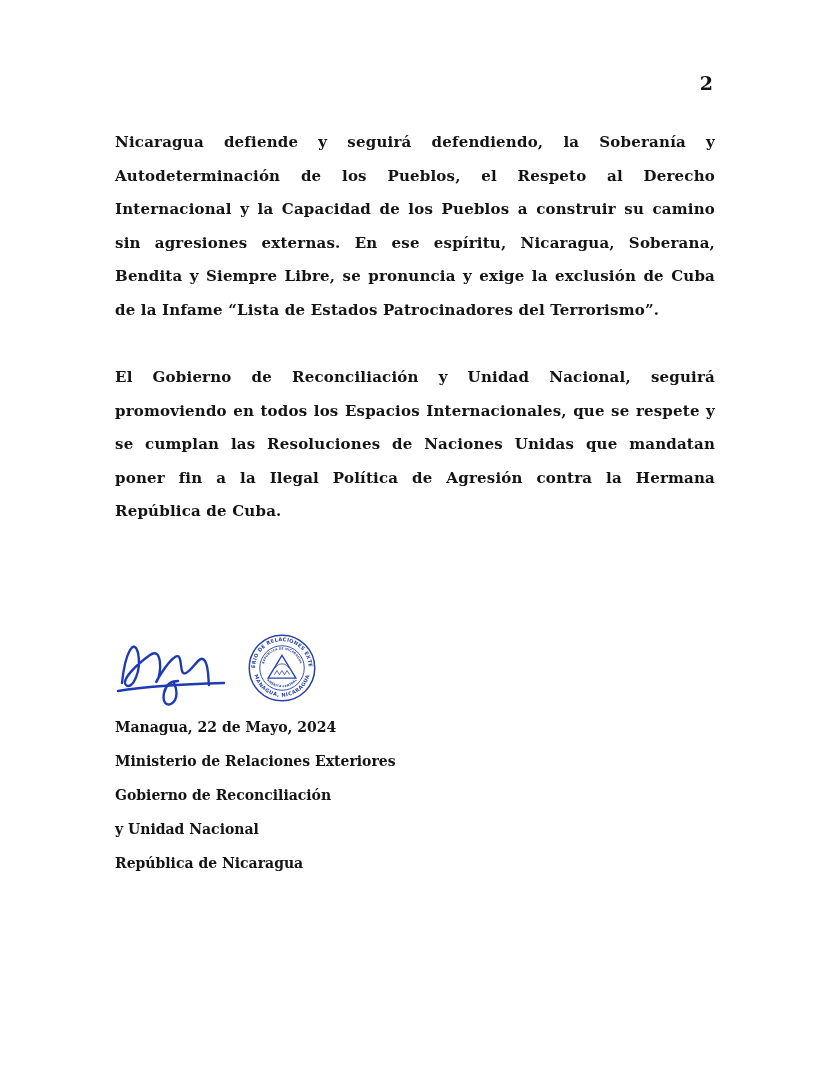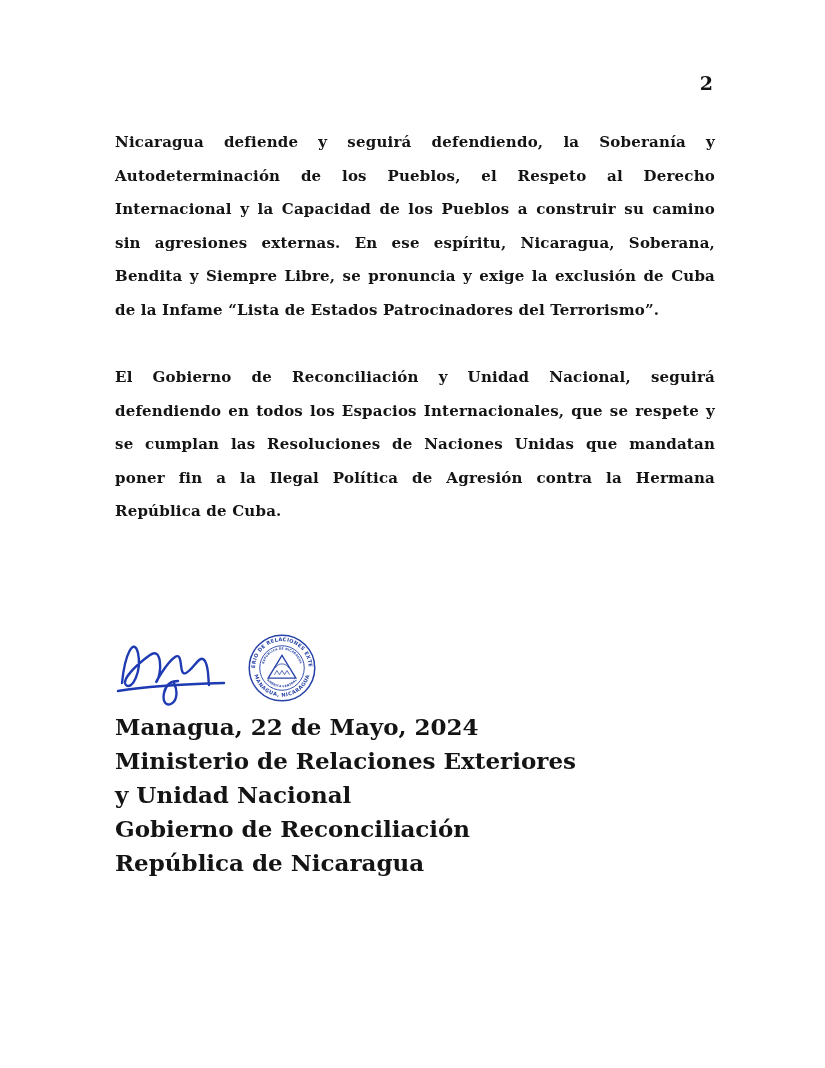--- a/index.html
+++ b/index.html
@@ -49,37 +49,37 @@
     display: block;
   }
   .seal-svg {
     display: block;
     margin-left: 6px;
   }
   .footer-block {
     position: absolute;
     left: 115px;
     top: 710px;
-    font-size: 23px;
+    font-size: 14px;
     line-height: 34px;
   }
   .footer-line {
     white-space: nowrap;
   }
 </style>
 </head>
 <body>
 
 <div class="page">
 
   <div class="page-number">2</div>
 
   <div class="content">
     <p class="para">Nicaragua defiende y seguirá defendiendo, la Soberanía y Autodeterminación de los Pueblos, el Respeto al Derecho Internacional y la Capacidad de los Pueblos a construir su camino sin agresiones externas. En ese espíritu, Nicaragua, Soberana, Bendita y Siempre Libre, se pronuncia y exige la exclusión de Cuba de la Infame “Lista de Estados Patrocinadores del Terrorismo”.</p>
-    <p class="para">El Gobierno de Reconciliación y Unidad Nacional, seguirá defendiendo en todos los Espacios Internacionales, que se respete y se cumplan las Resoluciones de Naciones Unidas que mandatan poner fin a la Ilegal Política de Agresión contra la Hermana República de Cuba.</p>
+    <p class="para">El Gobierno de Reconciliación y Unidad Nacional, seguirá promoviendo en todos los Espacios Internacionales, que se respete y se cumplan las Resoluciones de Naciones Unidas que mandatan poner fin a la Ilegal Política de Agresión contra la Hermana República de Cuba.</p>
   </div>
 
   <div class="sig-row">
 
     <svg class="signature-svg" width="122" height="78" viewBox="0 0 122 78">
       <g fill="none" stroke="#1f3bb3" stroke-width="2.4" stroke-linecap="round" stroke-linejoin="round">
         <path d="M10,54 C13,24 22,8 26,24 C30,42 20,62 14,56 C9,51 24,36 38,26 C50,17 50,44 45,52 C41,58 54,34 63,28 C72,22 66,48 74,44 C82,40 88,24 93,32 C97,39 96,50 97,56"></path>
         <path d="M6,62 C36,57 76,55 112,54"></path>
         <path d="M62,54 C72,76 48,84 52,64 C54,55 60,52 66,52"></path>
       </g>
@@ -112,18 +112,18 @@
         <text font-size="3.6" letter-spacing="0.2">
           <textPath href="#sealInnerBottomArc" startOffset="50%" text-anchor="middle">AMÉRICA CENTRAL</textPath>
         </text>
       </g>
     </svg>
   </div>
 
   <div class="footer-block">
     <div class="footer-line">Managua, 22 de Mayo, 2024</div>
     <div class="footer-line">Ministerio de Relaciones Exteriores</div>
+    <div class="footer-line">Gobierno de Reconciliación</div>
     <div class="footer-line">y Unidad Nacional</div>
-    <div class="footer-line">Gobierno de Reconciliación</div>
     <div class="footer-line">República de Nicaragua</div>
   </div>
 
 </div>
 
 </body></html>

